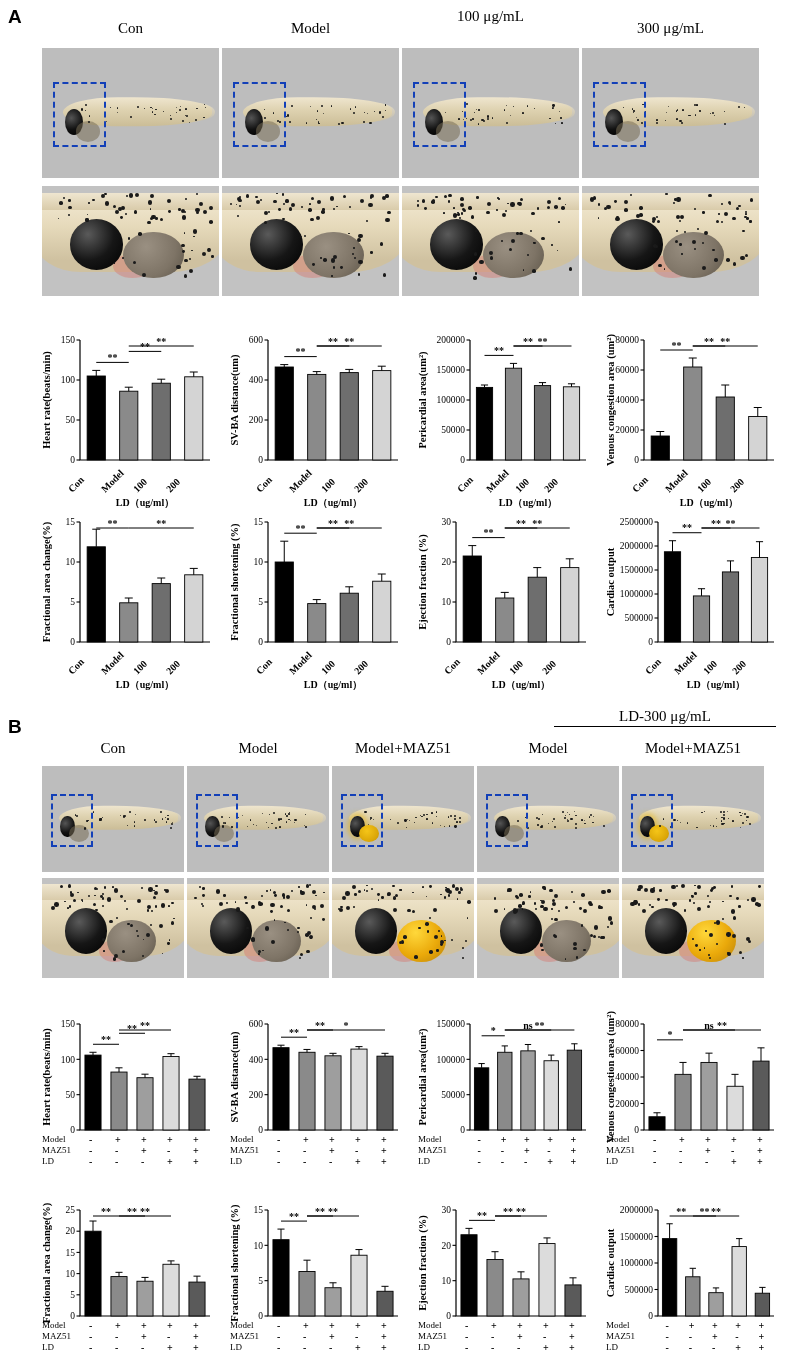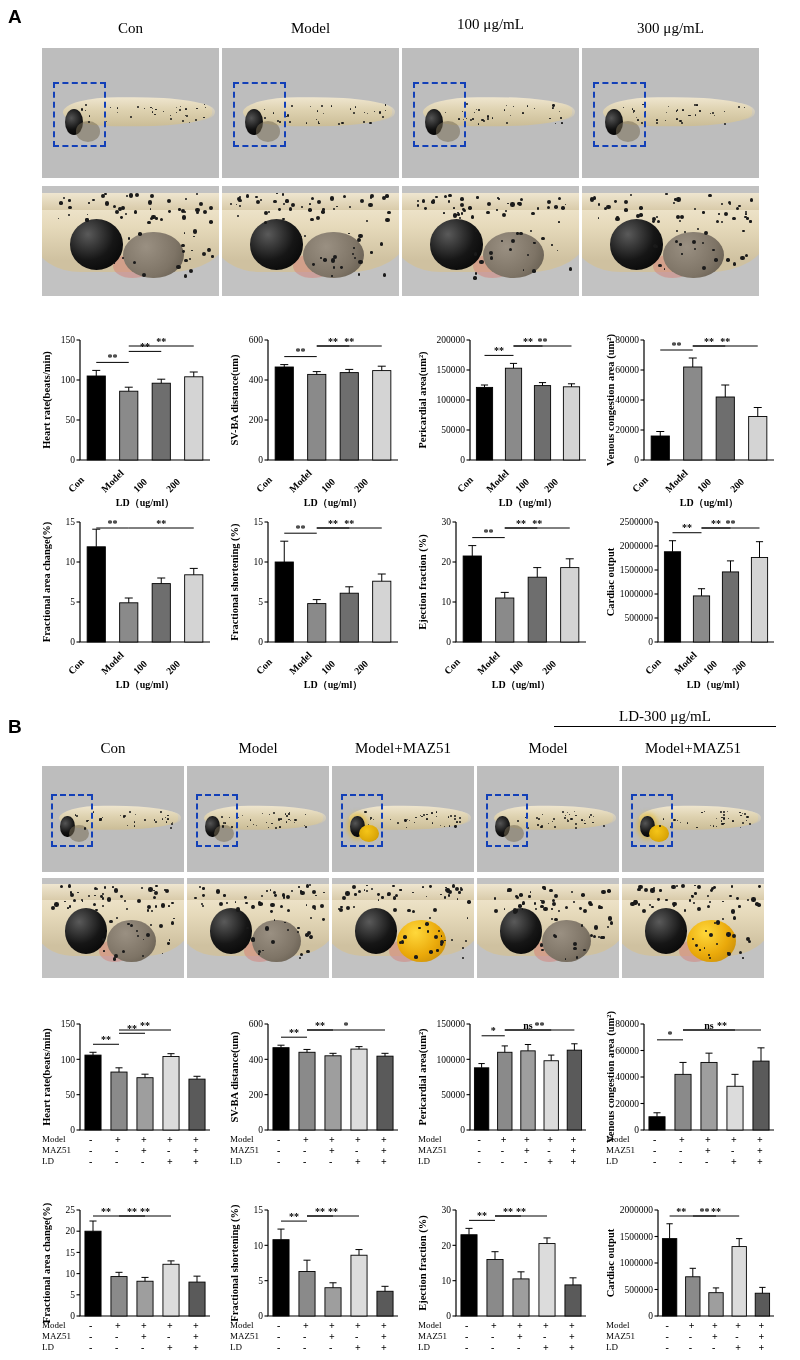--- a/index.html
+++ b/index.html
@@ -152,21 +152,21 @@
 </head>
 <body>
 
 <div id="page">
 
   <div class="panel-letter" style="left:8px; top:6px;">A</div>
 
   <div id="a-col-heads">
       <div class="col-head" style="left: 42px; top: 20px; width: 177px;">Con</div>
       <div class="col-head" style="left: 222px; top: 20px; width: 177px;">Model</div>
-      <div class="col-head" style="left: 402px; top: 16px; width: 177px;">100 μg/mL</div>
+      <div class="col-head" style="left: 402px; top: 8px; width: 177px;">100 μg/mL</div>
       <div class="col-head" style="left: 582px; top: 20px; width: 177px;">300 μg/mL</div>
     </div>
 
   <div class="micro-strip" id="a-row1" style="left:42px; top:48px;">
       <div class="micro-cell" style="width: 177px; height: 130px;">
         <div class="fish-bg"></div>
         <div class="fish-tail"></div>
         <div class="fish-body"></div>
         <div class="fish-eye"></div>
         <div class="fish-yolk"></div>

